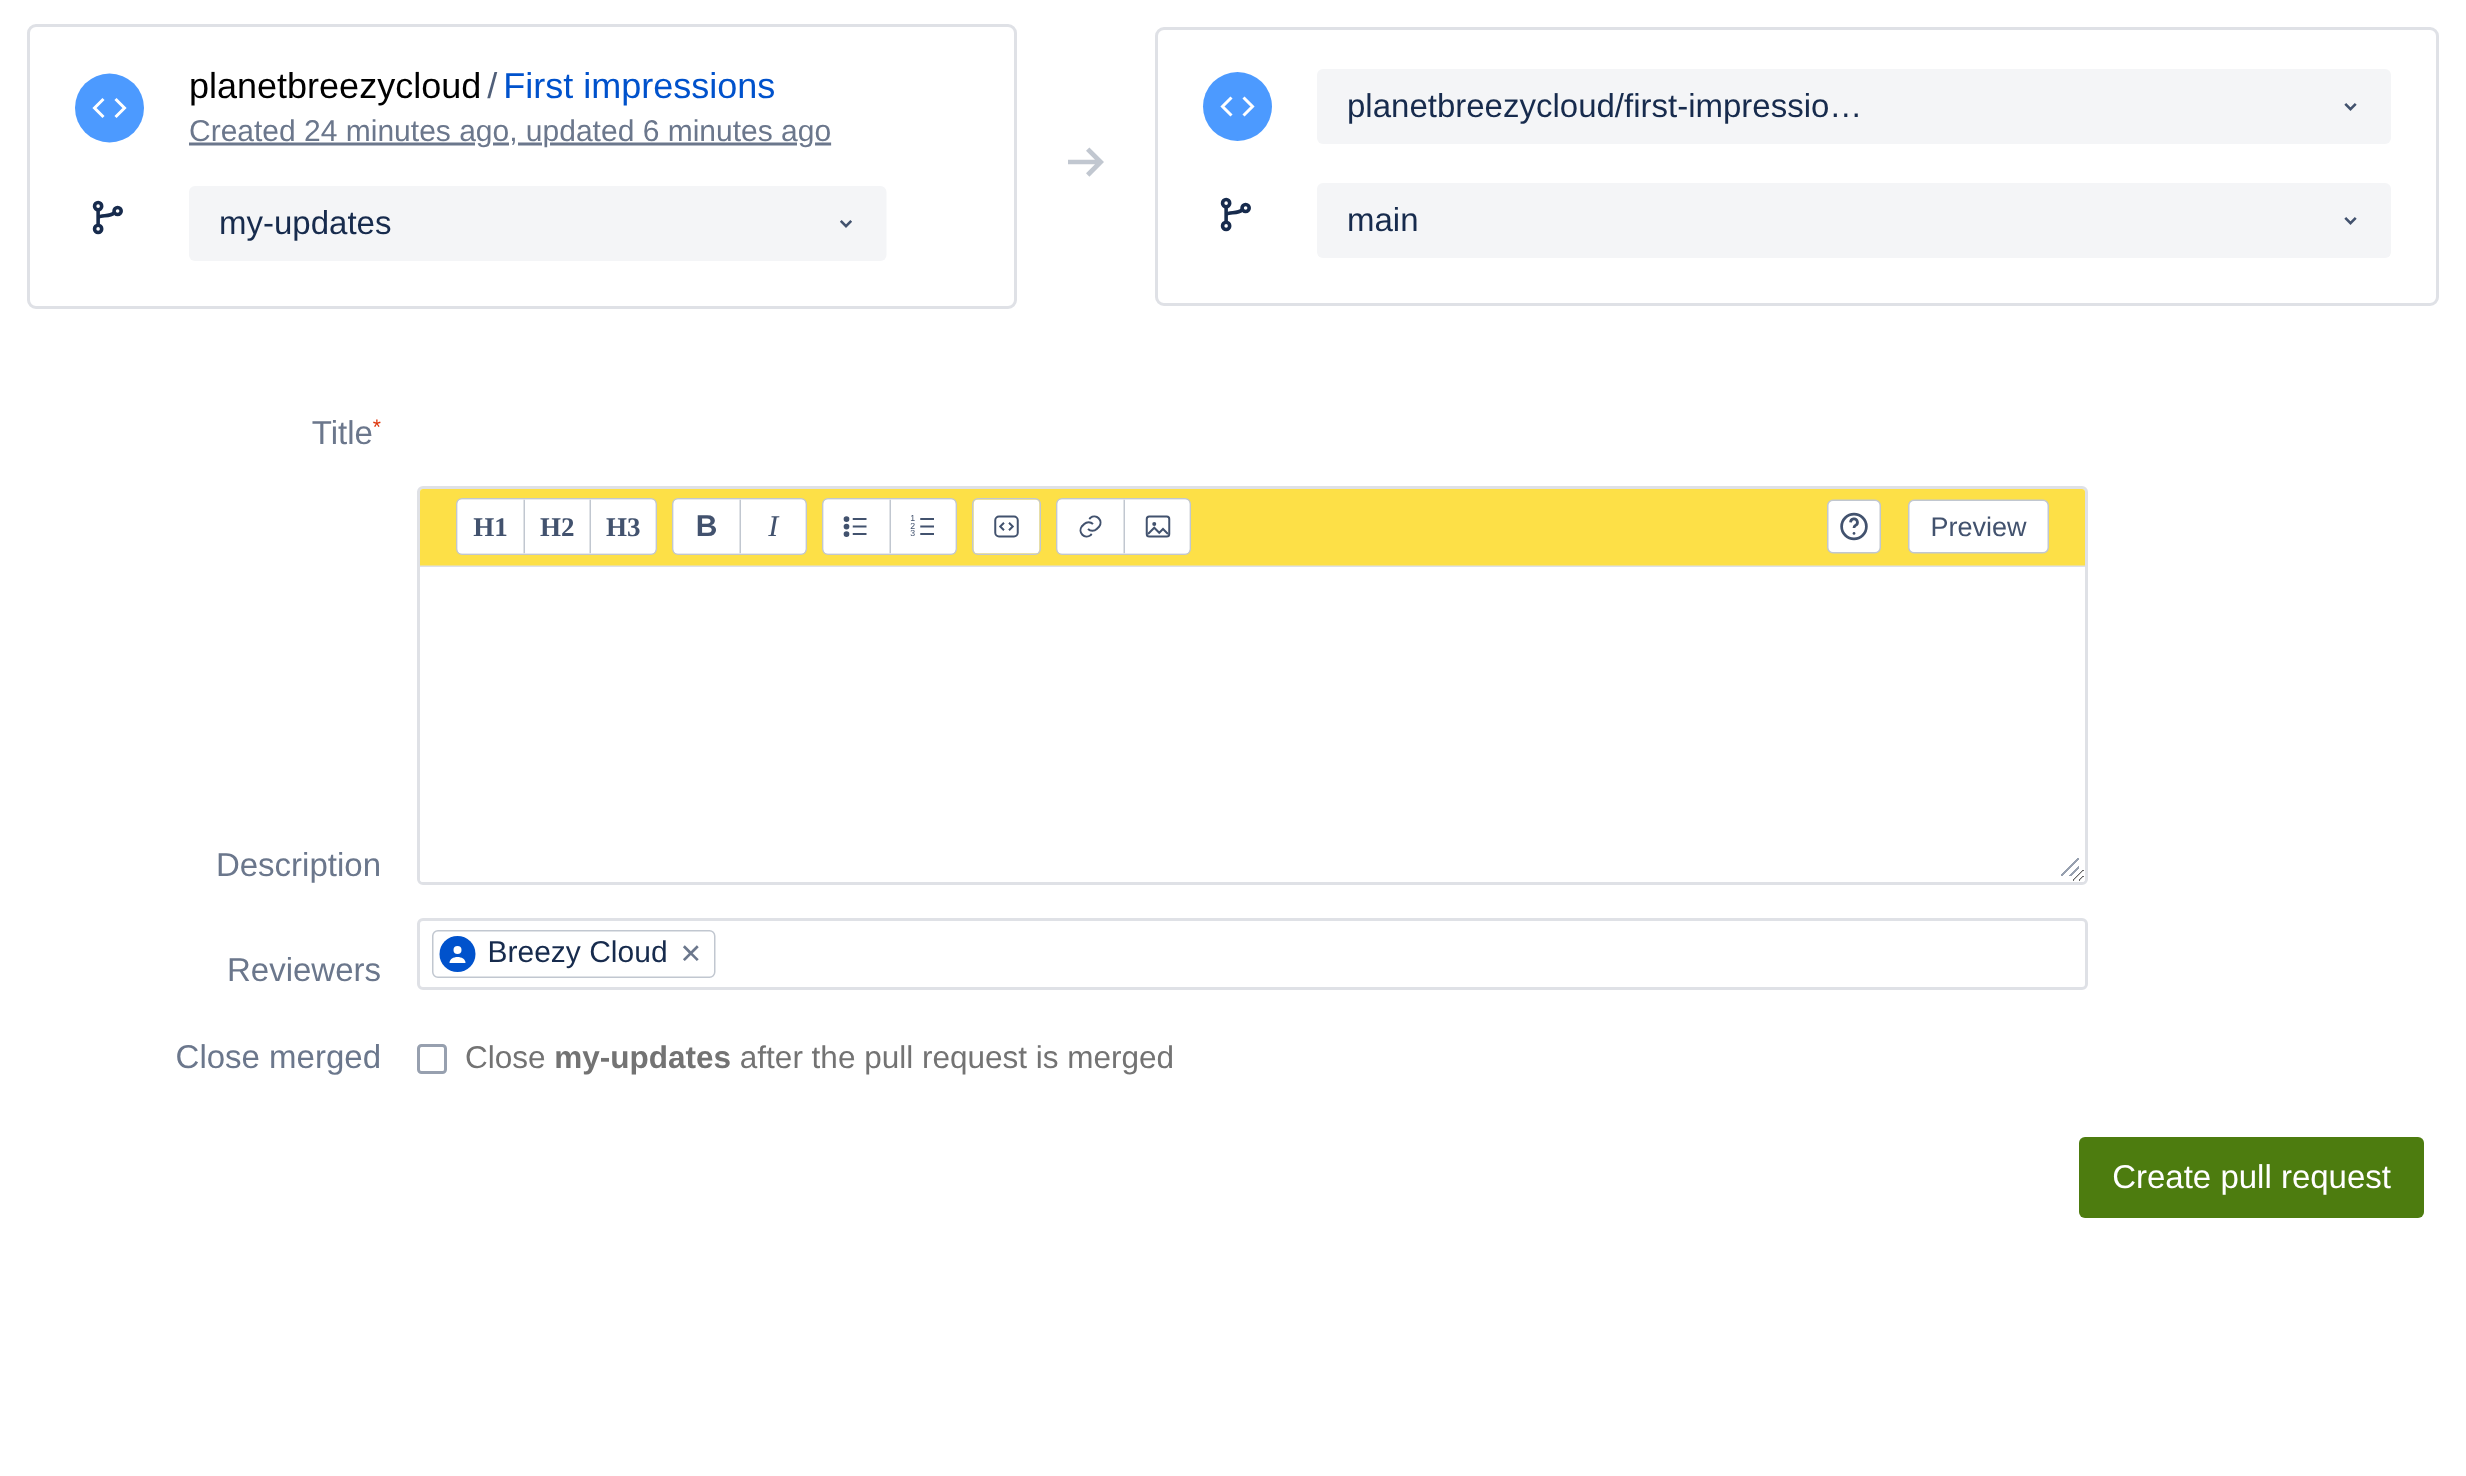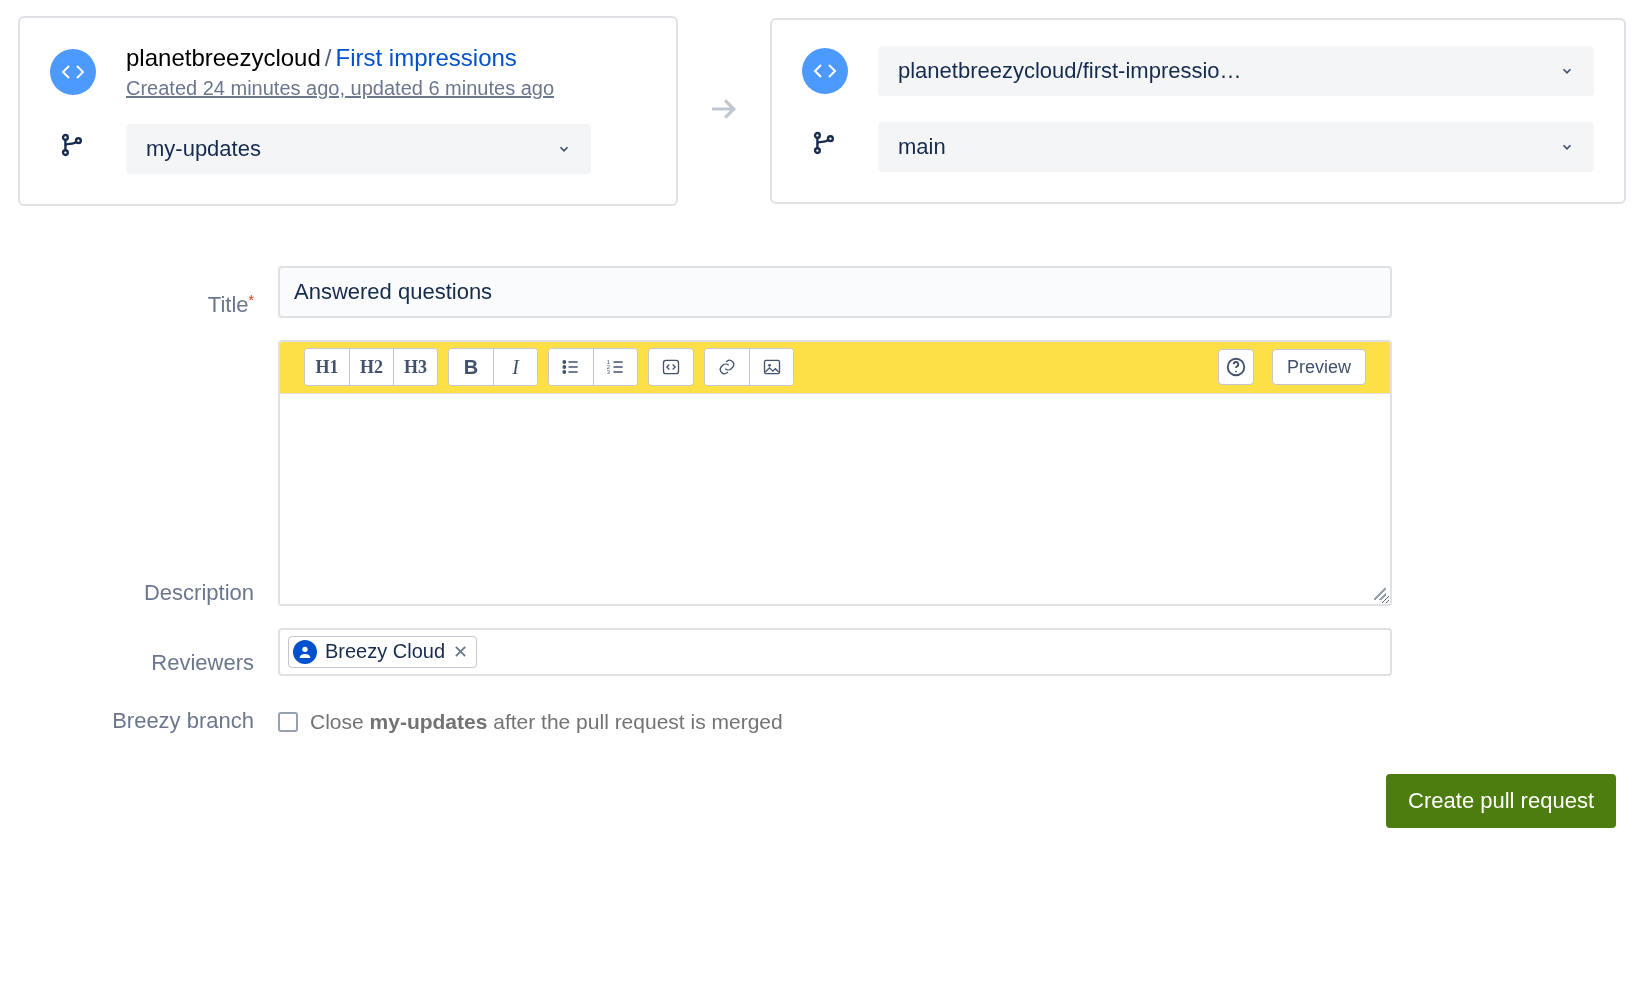--- a/index.html
+++ b/index.html
@@ -182,23 +182,20 @@
       </div>
     </div>
   </div>
 
 </div>
 
 <div class="form">
 
   <div class="form-row">
     <div class="form-label"><span>Title</span><span class="req">*</span></div>
-    <div class="form-field">
-      <input class="title-input" value="Answered questions" style="">
-    </div>
   </div>
 
   <div class="form-row">
     <div class="form-label">Description</div>
     <div class="form-field">
       <div class="editor">
         <div class="toolbar">
           <div class="btn-group">
             <button class="tbtn h-btn">
                 <b>H1</b>
@@ -291,21 +288,21 @@
               </svg>
             </span>
           <span>Breezy Cloud</span>
           <span class="remove">✕</span>
         </span>
       </div>
     </div>
   </div>
 
   <div class="form-row">
-    <div class="form-label">Breezy branch</div>
+    <div class="form-label">Close merged</div>
     <div class="form-field">
       <div class="cb-row">
         <span class="cb"></span>
         <span>
           <span>Close </span><b>my-updates</b><span> after the pull request is merged</span>
         </span>
       </div>
     </div>
   </div>
 

